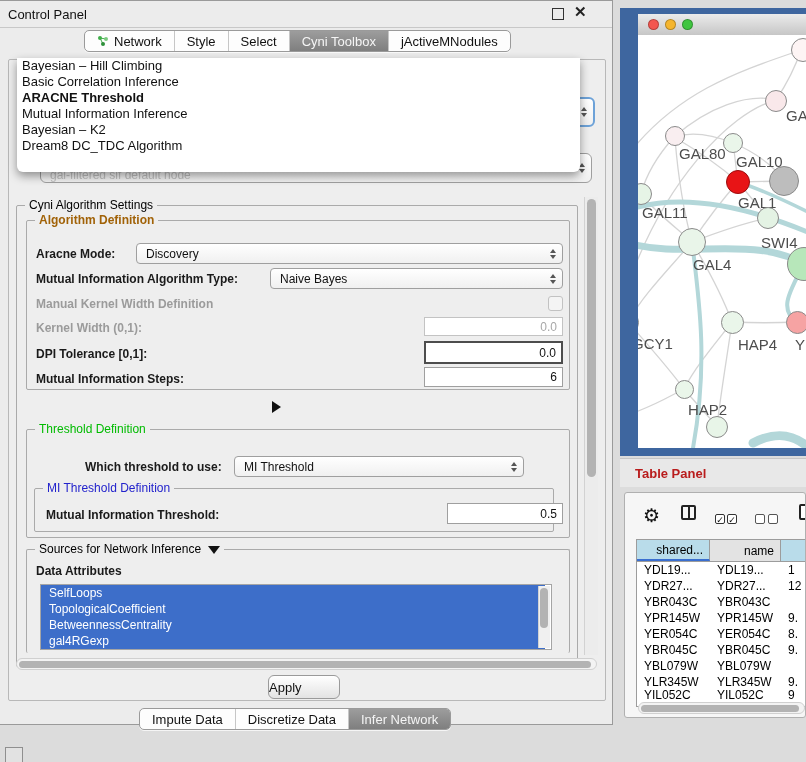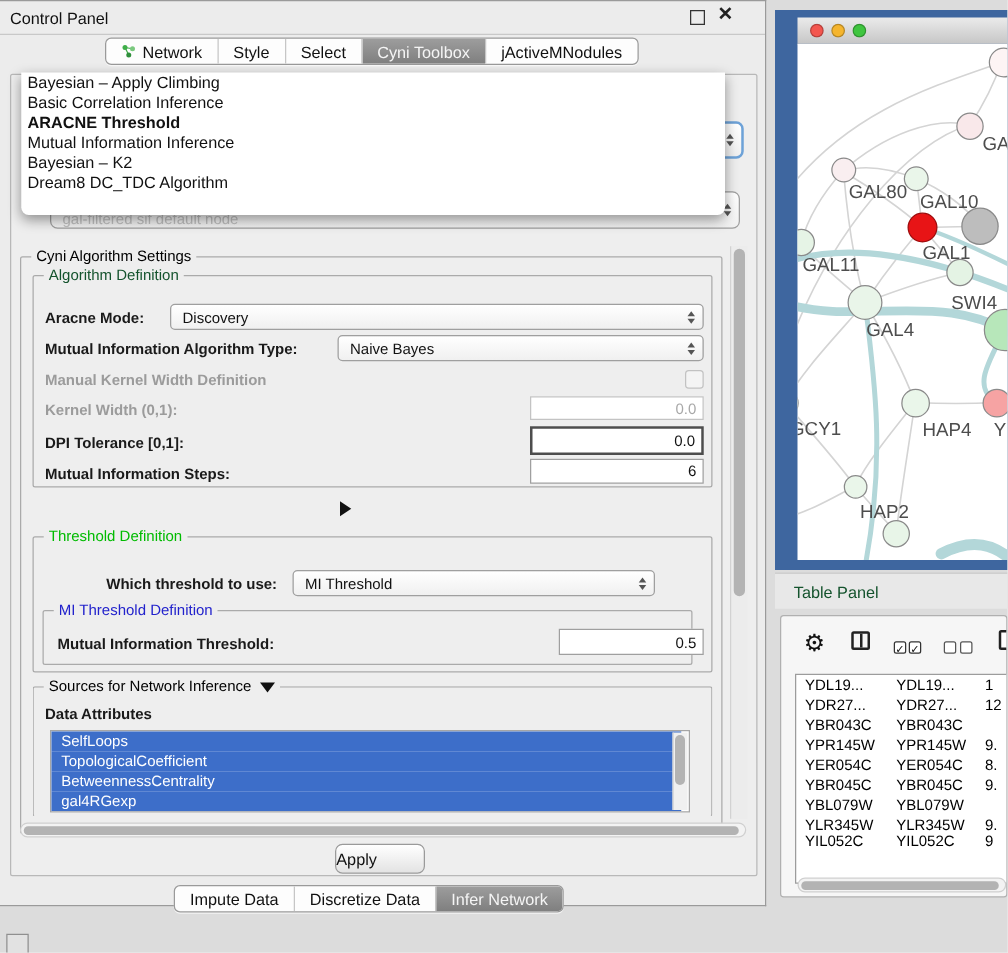--- a/index.html
+++ b/index.html
@@ -57,21 +57,21 @@
   #apply-btn{position:absolute;left:268px;top:674px;width:70px;height:22px;border:1px solid #9a9a9a;border-radius:6px;background:linear-gradient(#ffffff,#e3e3e3);font-size:13px;color:#111;display:flex;align-items:center;justify-content:flex-start;}
   
   #net-frame{position:absolute;left:620px;top:8px;width:186px;height:448px;background:#3e669f;}
   #net-titlebar{position:absolute;left:18px;top:6px;right:0;height:21px;background:linear-gradient(#ebebeb,#c6c6c6);border-bottom:1px solid #989898;}
   .tlight{position:absolute;top:5px;width:11px;height:11px;border-radius:50%;border:1px solid rgba(0,0,0,.25);box-sizing:border-box;}
   #net-canvas{position:absolute;left:18px;top:27px;width:168px;height:413px;background:#ffffff;overflow:hidden;}
   .node{position:absolute;border-radius:50%;border:1.5px solid #8a8a8a;box-sizing:border-box;}
   .nlabel{position:absolute;font-size:15px;color:#4d4d4d;white-space:nowrap;}
   
   #table-titlebar{position:absolute;left:620px;top:458px;width:186px;height:28px;background:#e8e8e8;border-top:1px solid #c6c6c6;}
-  #table-title{position:absolute;left:15px;top:7px;font-size:13px;color:#14532d;}
+  #table-title{position:absolute;left:15px;top:7px;font-size:13px;color:#b91c1c;font-weight:bold;}
   #table-body{position:absolute;left:624px;top:492px;width:182px;height:226px;background:#f6f6f6;border:1px solid #b0b0b0;border-radius:3px;box-sizing:border-box;overflow:hidden;}
   .tb-icon{position:absolute;top:13px;color:#111;}
   .cbx{display:inline-block;width:10px;height:10px;border:1.5px solid #333;border-radius:2px;font-size:9px;line-height:10px;text-align:center;box-sizing:border-box;background:#fff;}
   .cbx.empty{border-color:#555;}
   #grid{position:absolute;left:11px;top:46px;width:171px;height:168px;background:#fff;border:1px solid #9c9c9c;box-sizing:border-box;overflow:hidden;font-size:12px;}
   .hrow{display:flex;height:21px;border-bottom:1px solid #9c9c9c;}
   .hcell{box-sizing:border-box;border-right:1px solid #9c9c9c;background:#b9dcea;display:flex;align-items:center;justify-content:flex-end;padding-right:6px;}
   .hcell.gray{background:#e3e3e3;}
   .hcell.first{border-bottom:2px solid #3a6fd0;}
   .drow{display:flex;height:16px;align-items:center;}
@@ -128,34 +128,34 @@
   </div>
   <div class="combo" style="left:40px;top:152px;width:552px;height:30px;border-radius:6px;z-index:5;color:#c0c0c0;">
     <span style="padding-top:14px;">gal-filtered sif default node</span>
     <span class="arrows">
         <i class="tri-up"></i>
         <i class="tri-dn"></i>
       </span>
   </div>
 
   <div id="algo-popup">
-    <div class="it">Bayesian – Apply Climbing</div>
+    <div class="it">Bayesian – Hill Climbing</div>
     <div class="it">Basic Correlation Inference</div>
     <div class="it sel">ARACNE Threshold</div>
     <div class="it">Mutual Information Inference</div>
     <div class="it">Bayesian – K2</div>
     <div class="it">Dream8 DC_TDC Algorithm</div>
   </div>
 
   <div class="grp" style="left:16px;top:204px;width:562px;height:462px;">
     <span class="gtitle">Cyni Algorithm Settings</span>
   </div>
 
   <div class="grp" style="left:26px;top:219px;width:544px;height:170px;">
-    <span class="gtitle" style="color:#14532d;">Algorithm Definition</span>
+    <span class="gtitle" style="color:#a16207;font-weight:bold;">Algorithm Definition</span>
   </div>
   <span class="blbl" style="left:36px;top:246px;">Aracne Mode:</span>
   <div class="combo" style="left:136px;top:242px;width:427px;">
     <span>Discovery</span>
     <span class="arrows">
         <i class="tri-up"></i>
         <i class="tri-dn"></i>
       </span>
   </div>
   <span class="blbl" style="left:36px;top:271px;">Mutual Information Algorithm Type:</span>
@@ -314,20 +314,25 @@
 <div id="table-body">
   <span class="tb-icon" style="left:18px;font-size:19px;line-height:19px;">⚙</span>
   <span class="tb-icon" style="left:56px;top:12px;width:15px;height:15px;border:2px solid #222;border-radius:2px;display:inline-block;box-sizing:border-box;">
       <span style="position:absolute;left:5px;top:0;width:2px;height:11px;background:#222;"></span>
     </span>
   <span class="tb-icon" style="left:90px;top:16px;"><span class="cbx">✓</span><span class="cbx" style="margin-left:2px;">✓</span></span>
   <span class="tb-icon" style="left:130px;top:17px;"><span class="cbx empty"></span><span class="cbx empty" style="margin-left:3px;"></span></span>
   <span class="tb-icon" style="left:174px;top:11px;width:12px;height:16px;border:2px solid #222;border-radius:2px;display:inline-block;box-sizing:border-box;background:#fff;"></span>
 
   <div id="grid">
+    <div class="hrow">
+      <div class="hcell first c1">shared...</div>
+      <div class="hcell gray c2">name</div>
+      <div class="hcell c3"></div>
+    </div>
     <div class="drow">
         <div class="dcell c1">YDL19...</div>
         <div class="dcell c2">YDL19...</div>
         <div class="dcell c3">1</div>
       </div>
     <div class="drow">
         <div class="dcell c1">YDR27...</div>
         <div class="dcell c2">YDR27...</div>
         <div class="dcell c3">12</div>
       </div>

